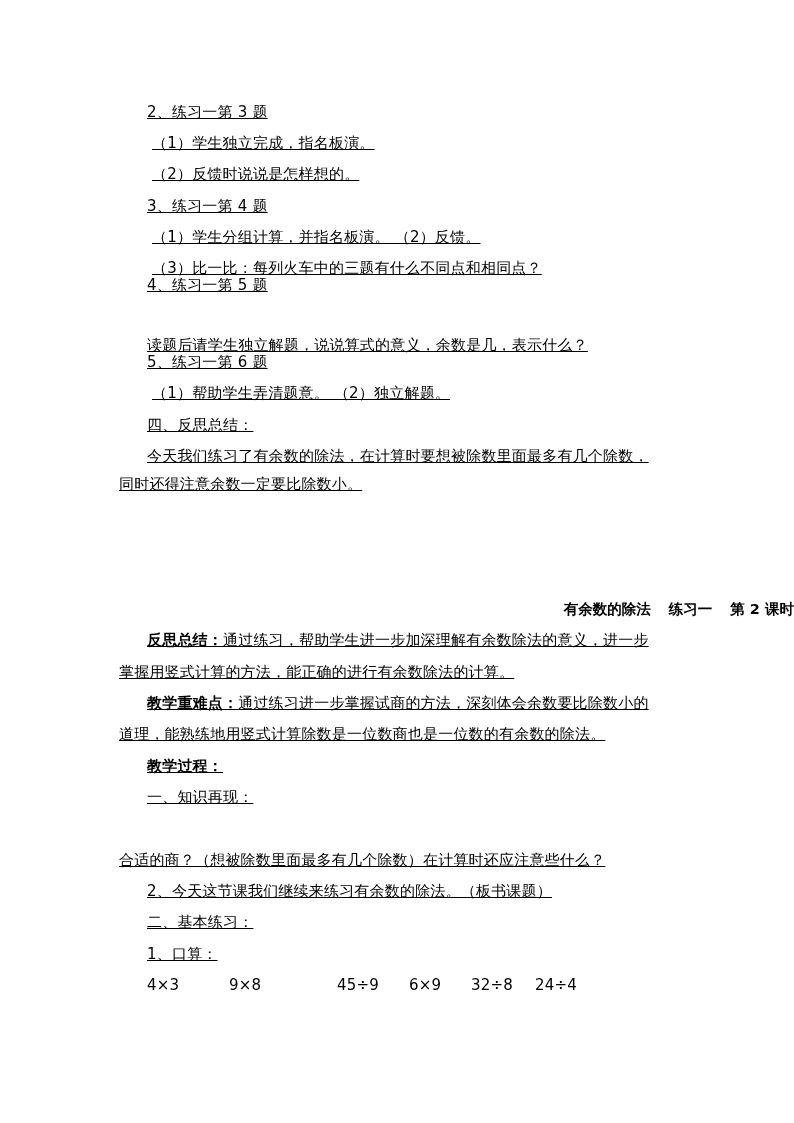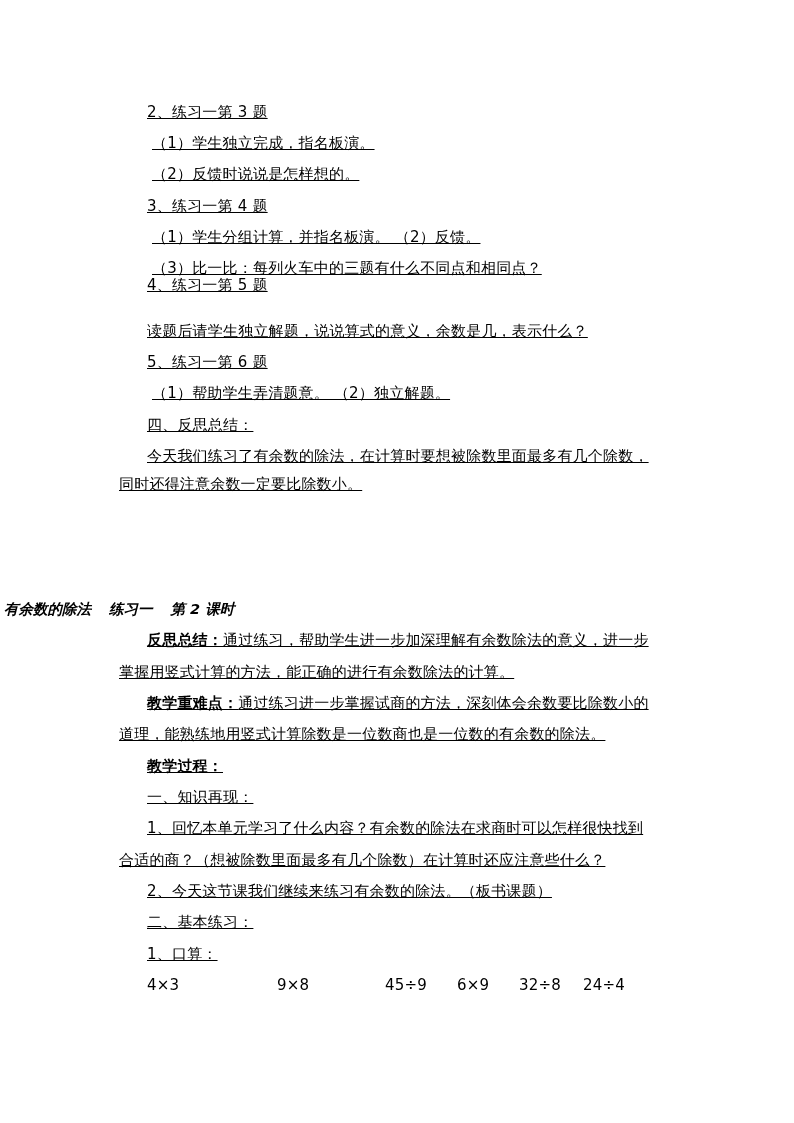--- a/index.html
+++ b/index.html
@@ -31,51 +31,50 @@
       white-space: nowrap;
       letter-spacing: 0.2px;
       text-decoration: underline;
     }
     .indent { left: 147px; }
     .sub { left: 152px; }
     .title {
       position: absolute;
       left: 0;
       width: 794px;
-      text-align: left;
+      text-align: right;
       font-weight: bold;
       font-size: 14.5px;
       line-height: 18px;
-      padding-left: 4px;
+      padding-left: 24px;
       box-sizing: border-box;
-      font-style: italic;
     }
     .title .gap { display: inline-block; width: 18px; }
     .bold { font-weight: bold; }
     .math span { display: inline-block; }
     .math .m0 { width: 82px; }
-    .math .m1 { width: 84px; margin-left: 48px; }
+    .math .m1 { width: 84px; }
     .math .m2 { width: 72px; margin-left: 24px; }
     .math .m3 { width: 62px; }
     .math .m4 { width: 64px; }
     .math .m5 { width: 50px; }
   </style>
 </head>
 <body>
 
 <div class="page">
 
   <div class="line indent" style="top:103px">2、练习一第 3 题</div>
   <div class="line sub" style="top:134px">（1）学生独立完成，指名板演。</div>
   <div class="line sub" style="top:165px">（2）反馈时说说是怎样想的。</div>
   <div class="line indent" style="top:197px">3、练习一第 4 题</div>
   <div class="line sub" style="top:228px">（1）学生分组计算，并指名板演。 （2）反馈。</div>
   <div class="line sub" style="top:259px">（3）比一比：每列火车中的三题有什么不同点和相同点？</div>
   <div class="line indent" style="top:276px">4、练习一第 5 题</div>
-  <div class="line indent" style="top:322px">读题后请学生独立解题，说说算式的意义，余数是几，表示什么？</div>
+  <div class="line indent" style="top:336px">读题后请学生独立解题，说说算式的意义，余数是几，表示什么？</div>
   <div class="line indent" style="top:353px">5、练习一第 6 题</div>
   <div class="line sub" style="top:384px">（1）帮助学生弄清题意。 （2）独立解题。</div>
   <div class="line indent" style="top:416px">四、反思总结：</div>
   <div class="line indent" style="top:447px">今天我们练习了有余数的除法，在计算时要想被除数里面最多有几个除数，</div>
   <div class="line" style="top:475px">同时还得注意余数一定要比除数小。</div>
 
   <div class="title" style="top:600px">
     <span>有余数的除法</span><span class="gap"></span><span>练习一</span><span class="gap"></span><span>第 2 课时</span>
   </div>
 
@@ -84,21 +83,20 @@
   </div>
   <div class="line indent" style="top:694px">
     <span class="bold">教学重难点：</span><span>通过练习进一步掌握试商的方法，深刻体会余数要比除数小的</span>
   </div>
 
   <div class="line" style="top:663px">掌握用竖式计算的方法，能正确的进行有余数除法的计算。</div>
   <div class="line indent bold" style="top:757px">教学过程：</div>
 
   <div class="line" style="top:725px">道理，能熟练地用竖式计算除数是一位数商也是一位数的有余数的除法。</div>
   <div class="line indent" style="top:788px">一、知识再现：</div>
-  <div class="line indent" style="top:819px">1、回忆本单元学习了什么内容？有余数的除法在求商时可以怎样很快找到</div>
   <div class="line" style="top:851px">合适的商？（想被除数里面最多有几个除数）在计算时还应注意些什么？</div>
   <div class="line indent" style="top:882px">2、今天这节课我们继续来练习有余数的除法。（板书课题）</div>
   <div class="line indent" style="top:913px">二、基本练习：</div>
   <div class="line indent" style="top:945px">1、口算：</div>
 
   <div class="line indent math" style="top:976px">
     <span class="m0">4×3</span><span class="m1">9×8</span><span class="m2">45÷9</span><span class="m3">6×9</span><span class="m4">32÷8</span><span class="m5">24÷4</span>
   </div>
 
 </div>

